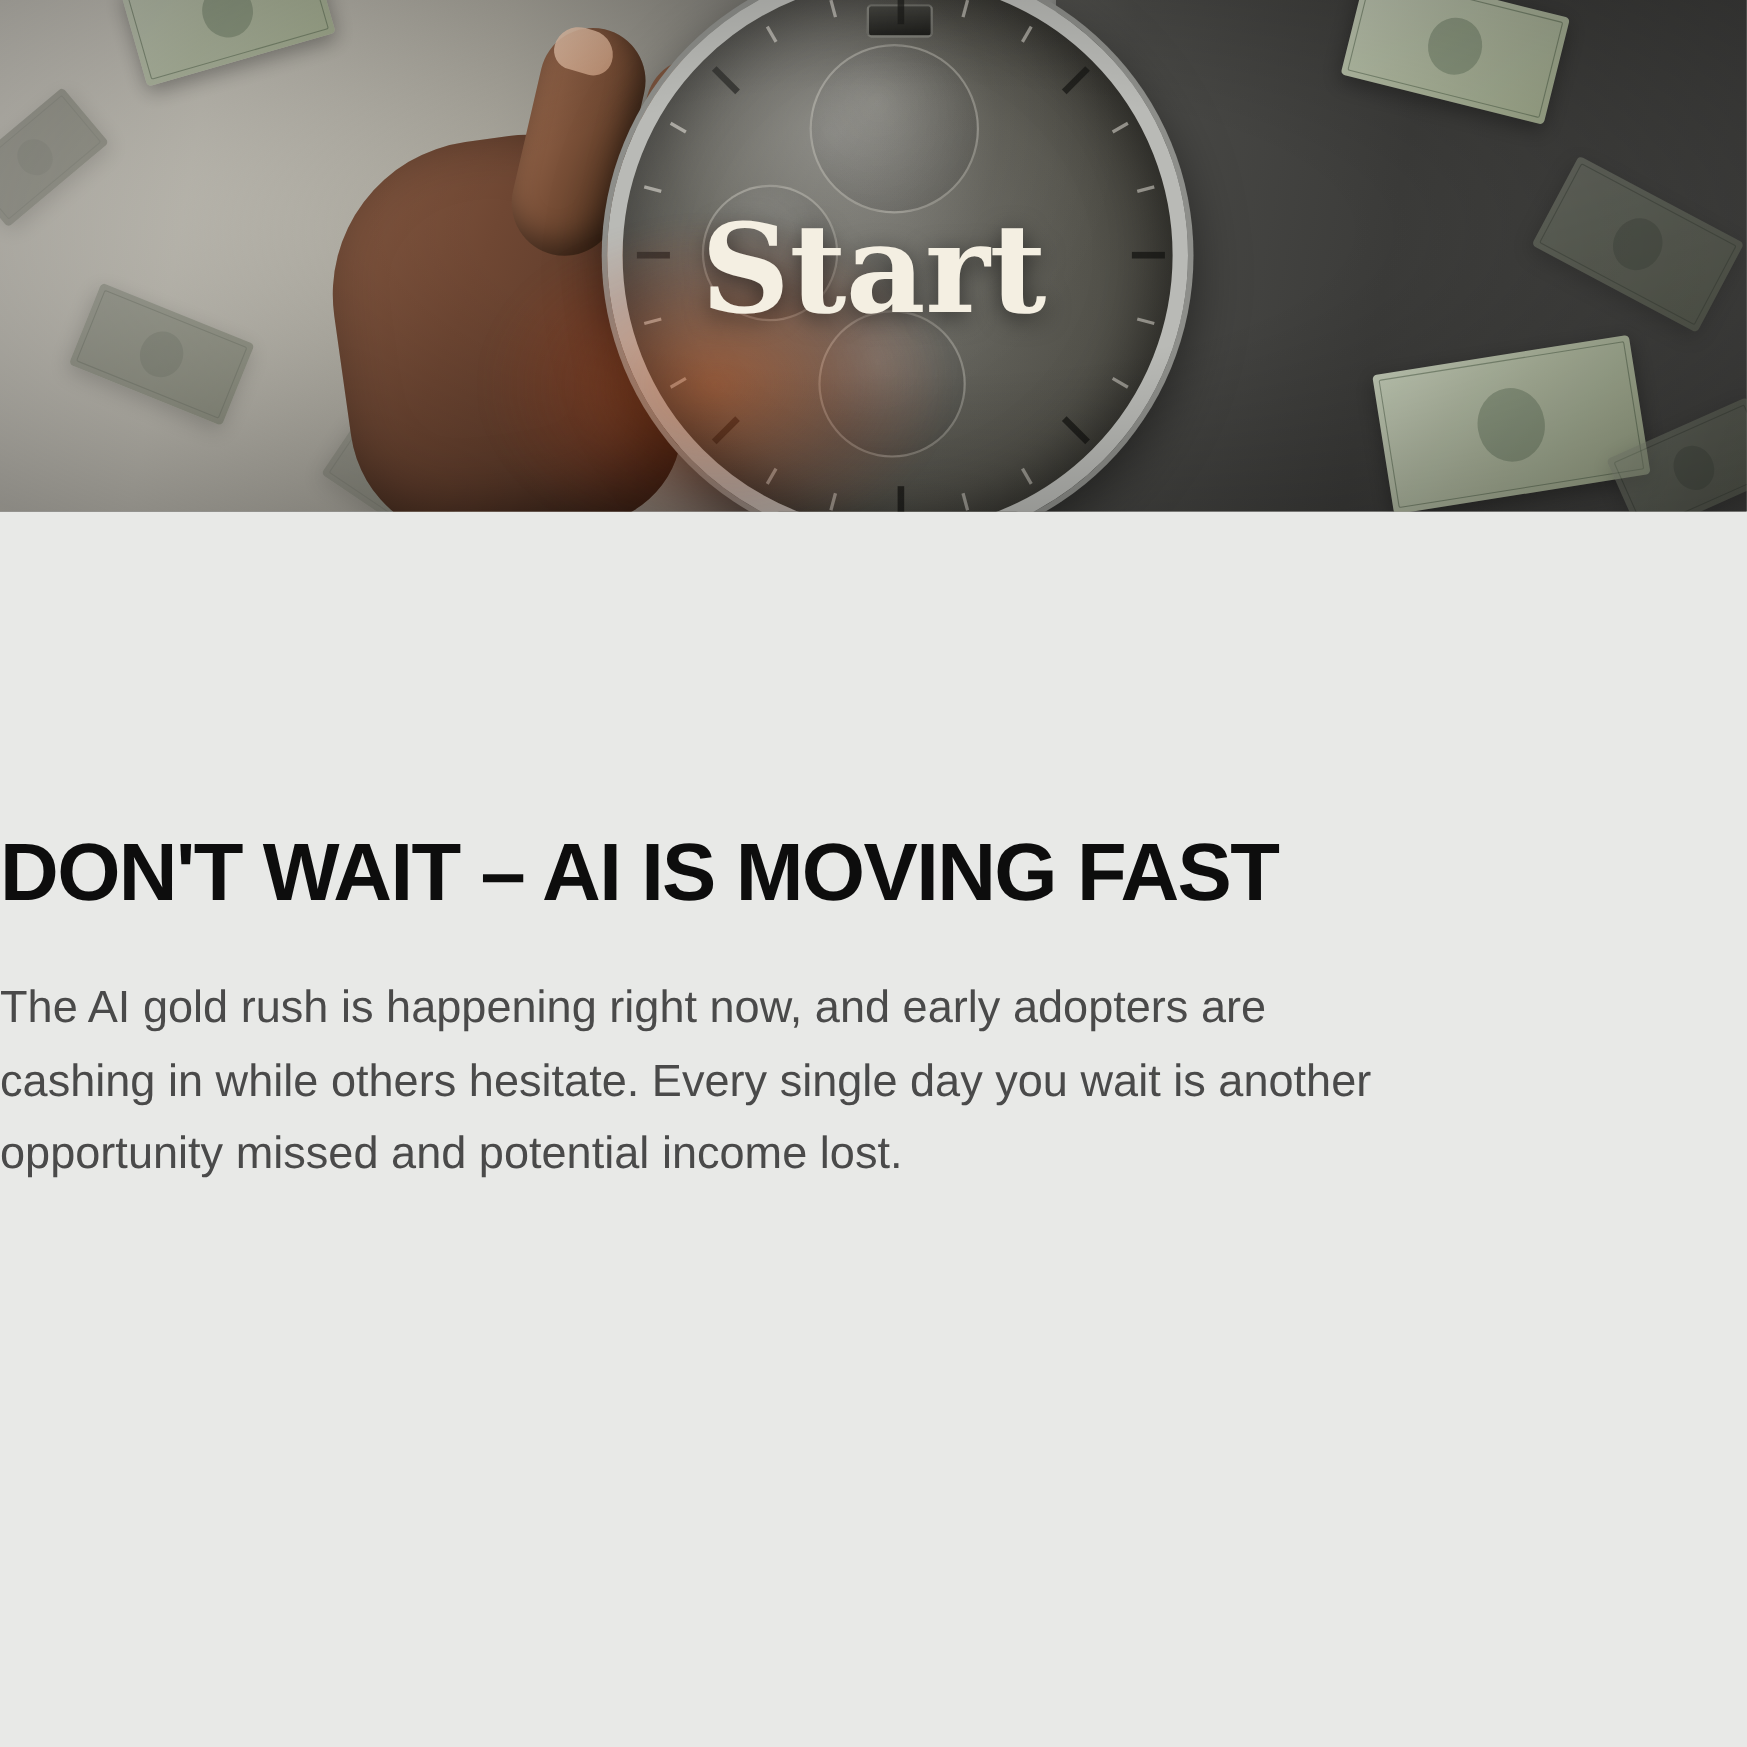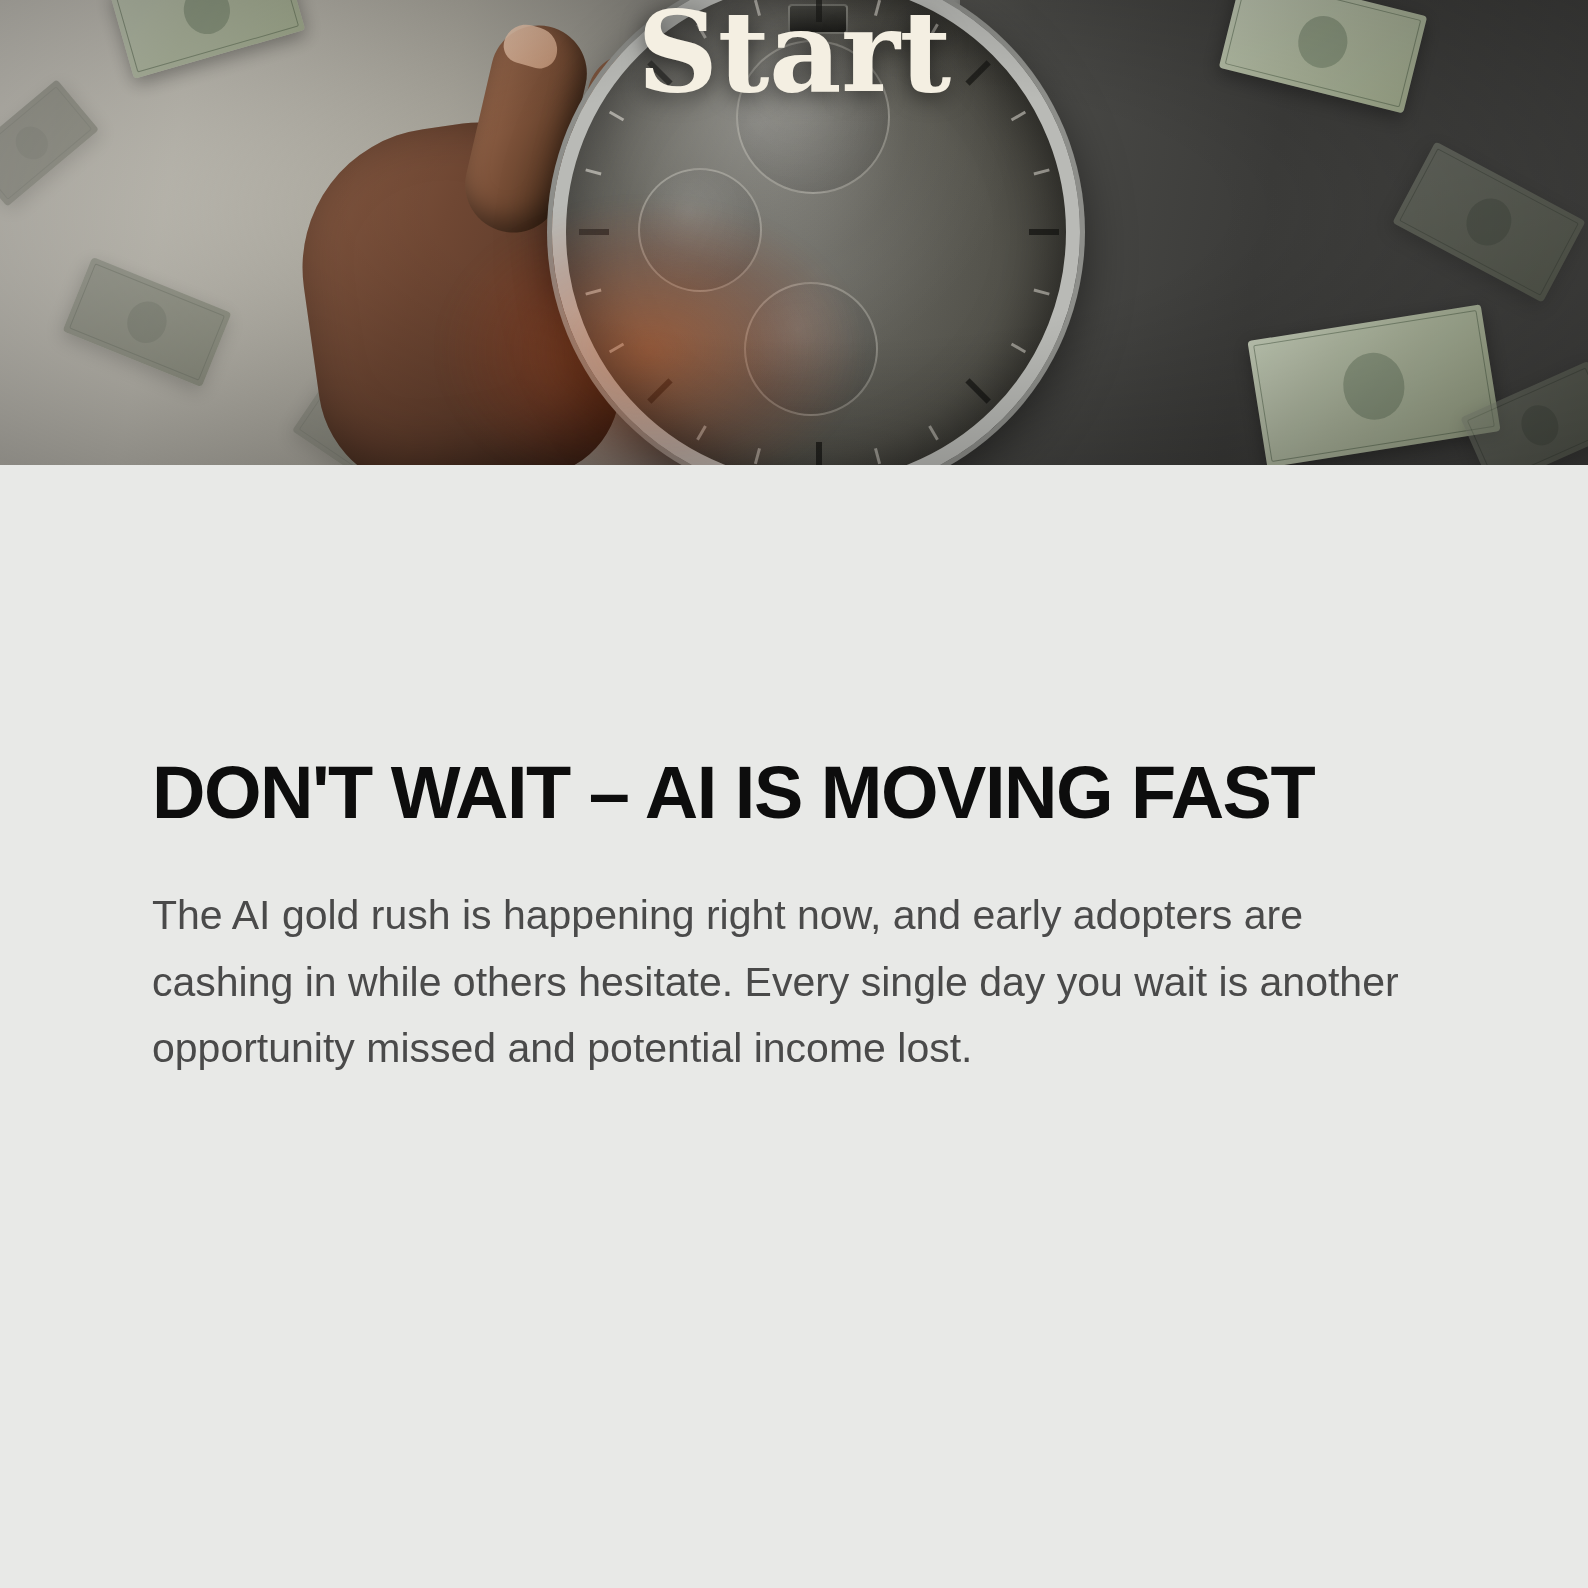--- a/index.html
+++ b/index.html
@@ -203,20 +203,21 @@
 
   .hero-text {
     position: absolute;
     left: 0;
     top: 0;
     width: 100%;
     height: 493px;
     display: flex;
     flex-direction: column;
     align-items: center;
+    justify-content: center;
     text-align: center;
     color: #f4efe2;
     font-family: "DejaVu Serif", "Liberation Serif", serif;
     text-shadow: 0 4px 22px rgba(0,0,0,0.55);
     pointer-events: none;
   }
   .hero-line {
     font-size: 112px;
     line-height: 0.93;
     font-weight: 700;
@@ -227,21 +228,20 @@
 
   
   .content {
     position: absolute;
     left: 0;
     top: 465px;
     width: 1588px;
     padding: 0;
   }
   .inner {
-    margin-left: 152px;
     width: 1290px;
   }
   .heading {
     margin-top: 288px;
     font-size: 74px;
     line-height: 1.08;
     font-weight: 800;
     letter-spacing: -1.5px;
     color: #0d0d0d;
     font-family: "Liberation Sans", sans-serif;

